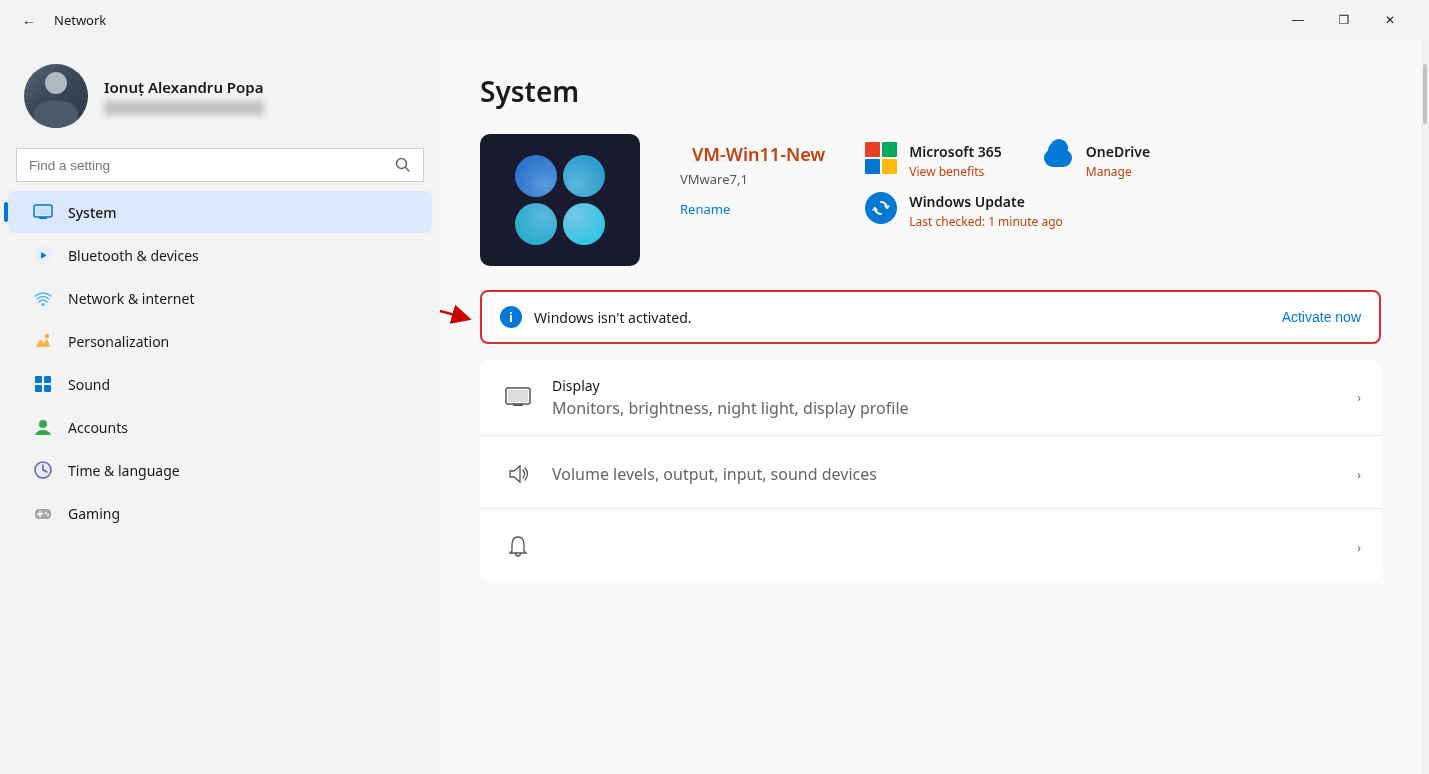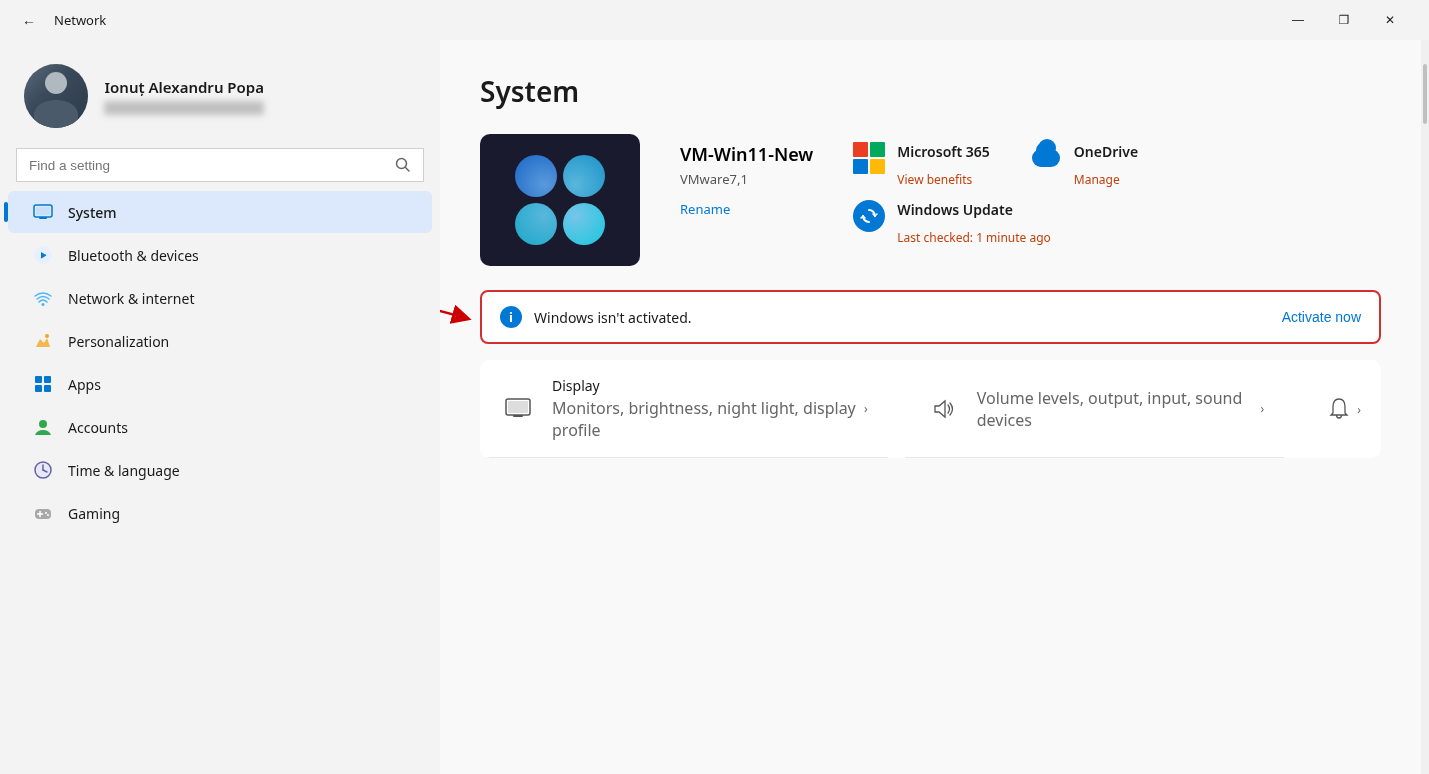--- a/index.html
+++ b/index.html
@@ -119,21 +119,20 @@
       transform: translateX(-50%);
       width: 44px;
       height: 28px;
       background: #4a5a6a;
       border-radius: 50% 50% 0 0;
     }
     .user-info {
       display: flex;
       flex-direction: column;
       gap: 4px;
-      text-align: right;
     }
     .user-name {
       font-size: 15px;
       font-weight: 600;
       color: #1a1a1a;
     }
     .user-email-blur {
       width: 160px;
       height: 14px;
       background: #c0c0c0;
@@ -257,21 +256,22 @@
 
     .system-details {
       display: flex;
       flex-direction: column;
       gap: 4px;
       padding-top: 8px;
     }
     .system-name {
       font-size: 18px;
       font-weight: 600;
-      color: #000000;
+      color: #c2410c;
+      margin-left: 12px;
     }
     .system-vm {
       font-size: 13px;
       color: #555;
       margin-bottom: 8px;
     }
     .rename-link {
       color: #0078d4;
       font-size: 13px;
       cursor: pointer;
@@ -345,21 +345,21 @@
       background: #0078d4;
       border-radius: 50%;
       display: flex;
       align-items: center;
       justify-content: center;
       color: white;
       font-size: 16px;
       flex-shrink: 0;
     }
 
-    .app-info-text { display: flex; flex-direction: column; gap: 10px; }
+    .app-info-text { display: flex; flex-direction: column; gap: 2px; }
     .app-name { font-size: 14px; font-weight: 600; color: #1a1a1a; }
     .app-sub { font-size: 12px; color: #c2410c; }
 
     
     .activation-banner {
       border: 2px solid #d32f2f;
       border-radius: 8px;
       background: white;
       display: flex;
       align-items: center;
@@ -396,22 +396,22 @@
       cursor: pointer;
       background: none;
       border: none;
       font-weight: 400;
       white-space: nowrap;
     }
 
     
     .settings-list {
       display: flex;
-      flex-direction: row;
-      gap: 17px;
+      flex-direction: column;
+      gap: 4px;
       background: white;
       border-radius: 10px;
       overflow: hidden;
     }
     .settings-item {
       display: flex;
       align-items: center;
       justify-content: space-between;
       padding: 16px 20px;
       cursor: pointer;
@@ -554,21 +554,21 @@
 
       <div class="nav-item">
         <div class="nav-icon">
           <svg width="20" height="20" viewBox="0 0 20 20" fill="none">
             <rect x="2" y="2" width="7" height="7" rx="1" fill="#0078d4"></rect>
             <rect x="11" y="2" width="7" height="7" rx="1" fill="#0078d4"></rect>
             <rect x="2" y="11" width="7" height="7" rx="1" fill="#0078d4"></rect>
             <rect x="11" y="11" width="7" height="7" rx="1" fill="#0078d4"></rect>
           </svg>
         </div>
-        <span>Apps</span>
+        <span>Sound</span>
       </div>
 
       <div class="nav-item">
         <div class="nav-icon">
           <svg width="20" height="20" viewBox="0 0 20 20" fill="none">
             <circle cx="10" cy="7" r="4" fill="#30a94e"></circle>
             <path d="M2 18 Q4 13 10 13 Q16 13 18 18" fill="#30a94e"></path>
           </svg>
         </div>
         <span>Accounts</span>

